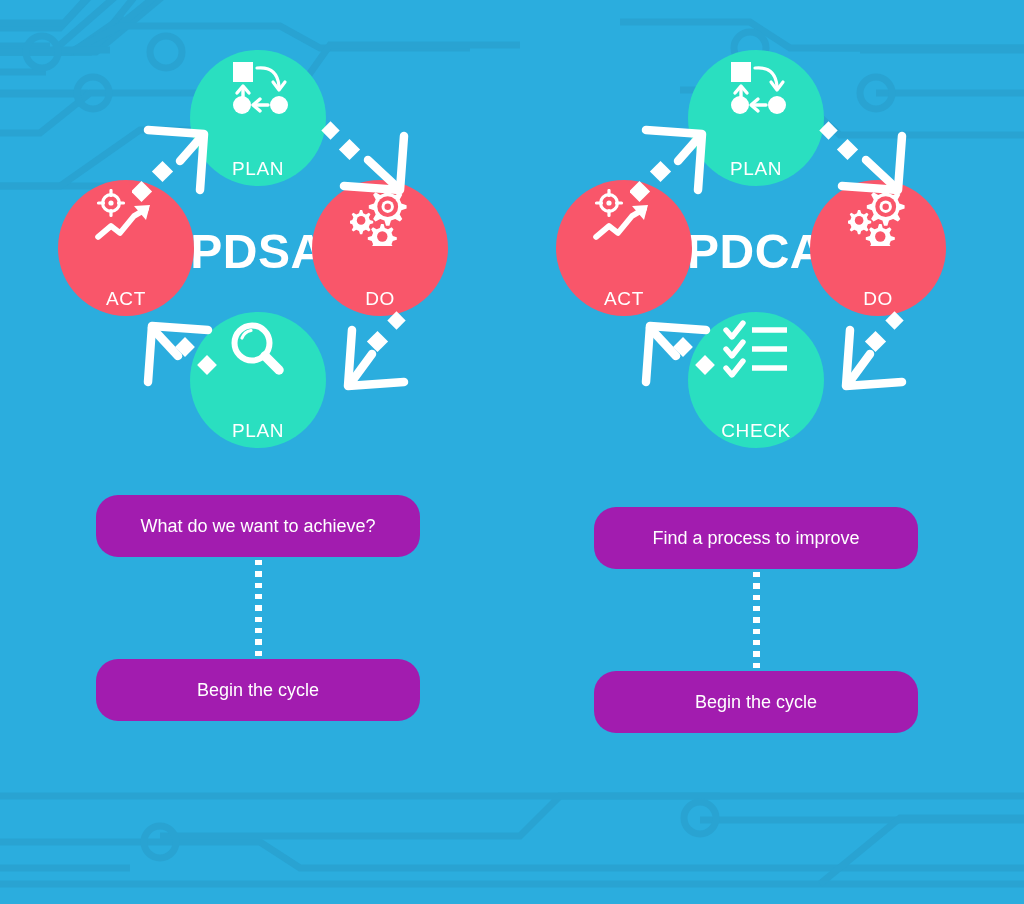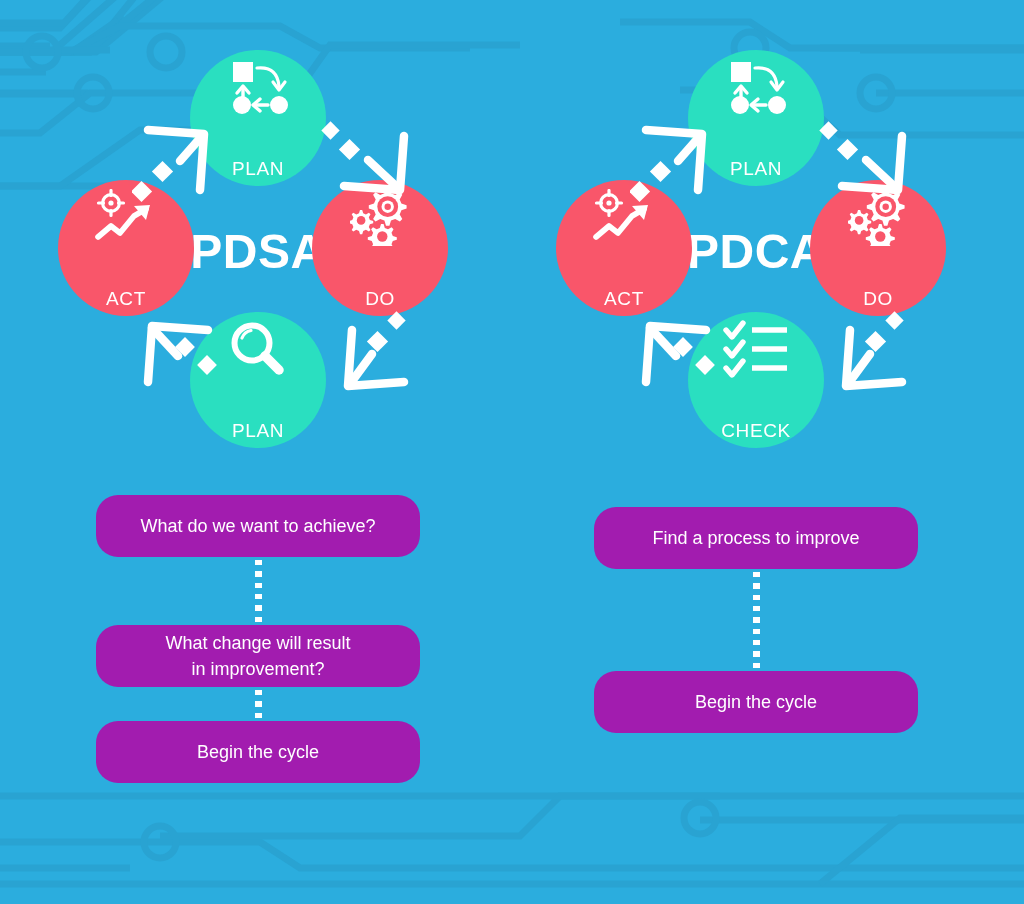--- a/index.html
+++ b/index.html
@@ -433,23 +433,20 @@
     <div class="connector">
       <span></span>
       <span></span>
       <span></span>
     </div>
     <div class="connector">
       <span></span>
       <span></span>
       <span></span>
     </div>
-    <div class="step-box">
-        <div>What change will result<br>in improvement?</div>
-      </div>
     <div class="connector">
       <span></span>
       <span></span>
       <span></span>
     </div>
     <div class="step-box">
         <div>Begin the cycle</div>
       </div>
   </div>
 

